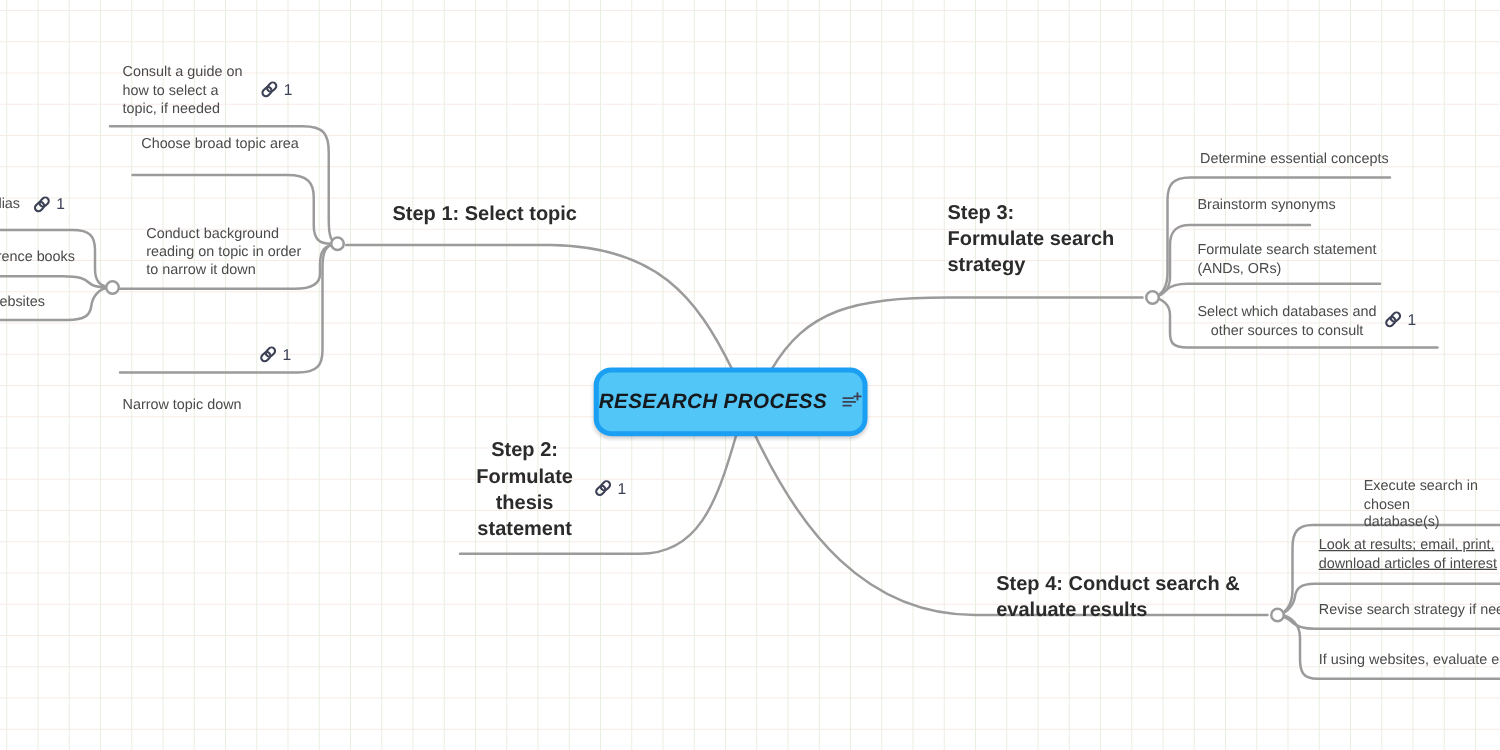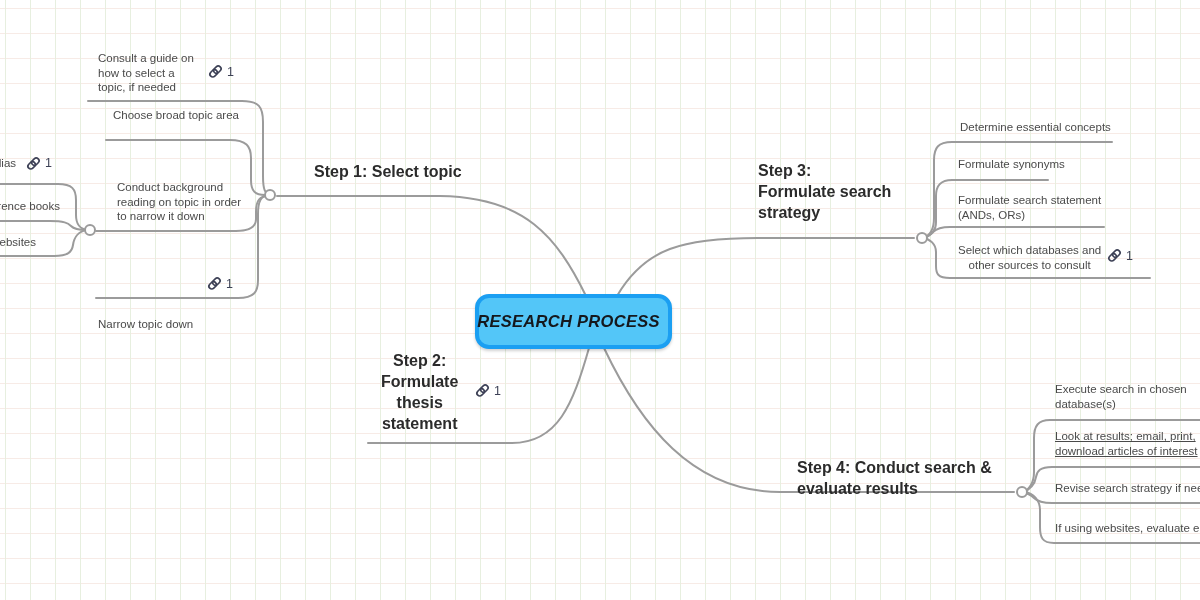--- a/index.html
+++ b/index.html
@@ -34,21 +34,21 @@
   }
   .anchor{white-space:nowrap;display:flex;align-items:center;gap:9px;}
   .badge{
     position:absolute;display:flex;align-items:center;gap:3px;
     color:var(--link-badge);font-size:12.5px;
   }
   .badge svg{display:block;}
   .badge .chain{stroke:var(--link-badge);}
   .badge-inline{position:static;display:flex;align-items:center;gap:3px;color:var(--link-badge);font-size:12.5px;}
   #root-node{
-    position:absolute;left:475px;top:294px;width:197px;height:55px;
+    position:absolute;left:475px;top:294px;width:219px;height:55px;
     background:var(--root-fill);border:4px solid var(--root-border);
     border-radius:14px;box-sizing:border-box;
     display:flex;align-items:center;justify-content:center;gap:10px;
     box-shadow:0 2px 3px rgba(0,0,0,0.18);
   }
   #root-node .label{
     font-size:16.5px;font-weight:800;font-style:italic;
     letter-spacing:.3px;color:#15181d;white-space:nowrap;
   }
   .note-icon line{stroke:var(--link-badge);stroke-width:1.7;stroke-linecap:round;}
@@ -132,27 +132,27 @@
   </span>
 </div>
 <div class="node anchor" style="right:1140px;top:199px;">
   <span>Reference books</span>
 </div>
 <div class="node anchor" style="right:1164px;top:235px;">
   <span>Websites</span>
 </div>
 
 <div class="node" style="left:960px;top:120px;">Determine essential concepts</div>
-<div class="node" style="left:958px;top:157px;">Formulate synonyms</div>
+<div class="node" style="left:958px;top:157px;">Brainstorm synonyms</div>
 <div class="node" style="left:958px;top:193px;">Formulate search statement
 (ANDs, ORs)</div>
 <div class="node" style="left:958px;top:243px;text-align:center;">Select which databases and
 other sources to consult</div>
 
-<div class="node" style="left:1055px;top:382px;">Execute search in chosen
+<div class="node" style="left:1055px;top:382px;padding-left:36px;">Execute search in chosen
 database(s)</div>
 <div class="node" style="left:1055px;top:429px;text-decoration:underline;">Look at results; email, print,
 download articles of interest</div>
 <div class="node" style="left:1055px;top:481px;white-space:nowrap;">Revise search strategy if needed</div>
 <div class="node" style="left:1055px;top:521px;white-space:nowrap;">If using websites, evaluate each</div>
 
 <span class="badge" style="left:207px;top:64px;">
   <svg width="17" height="15" viewBox="0 0 16 16">
       <g class="chain" transform="rotate(-45 8 8)" fill="none" stroke="#3d4156" stroke-width="1.8">
         <rect x="0.9" y="5" width="8.6" height="6" rx="3"></rect>

